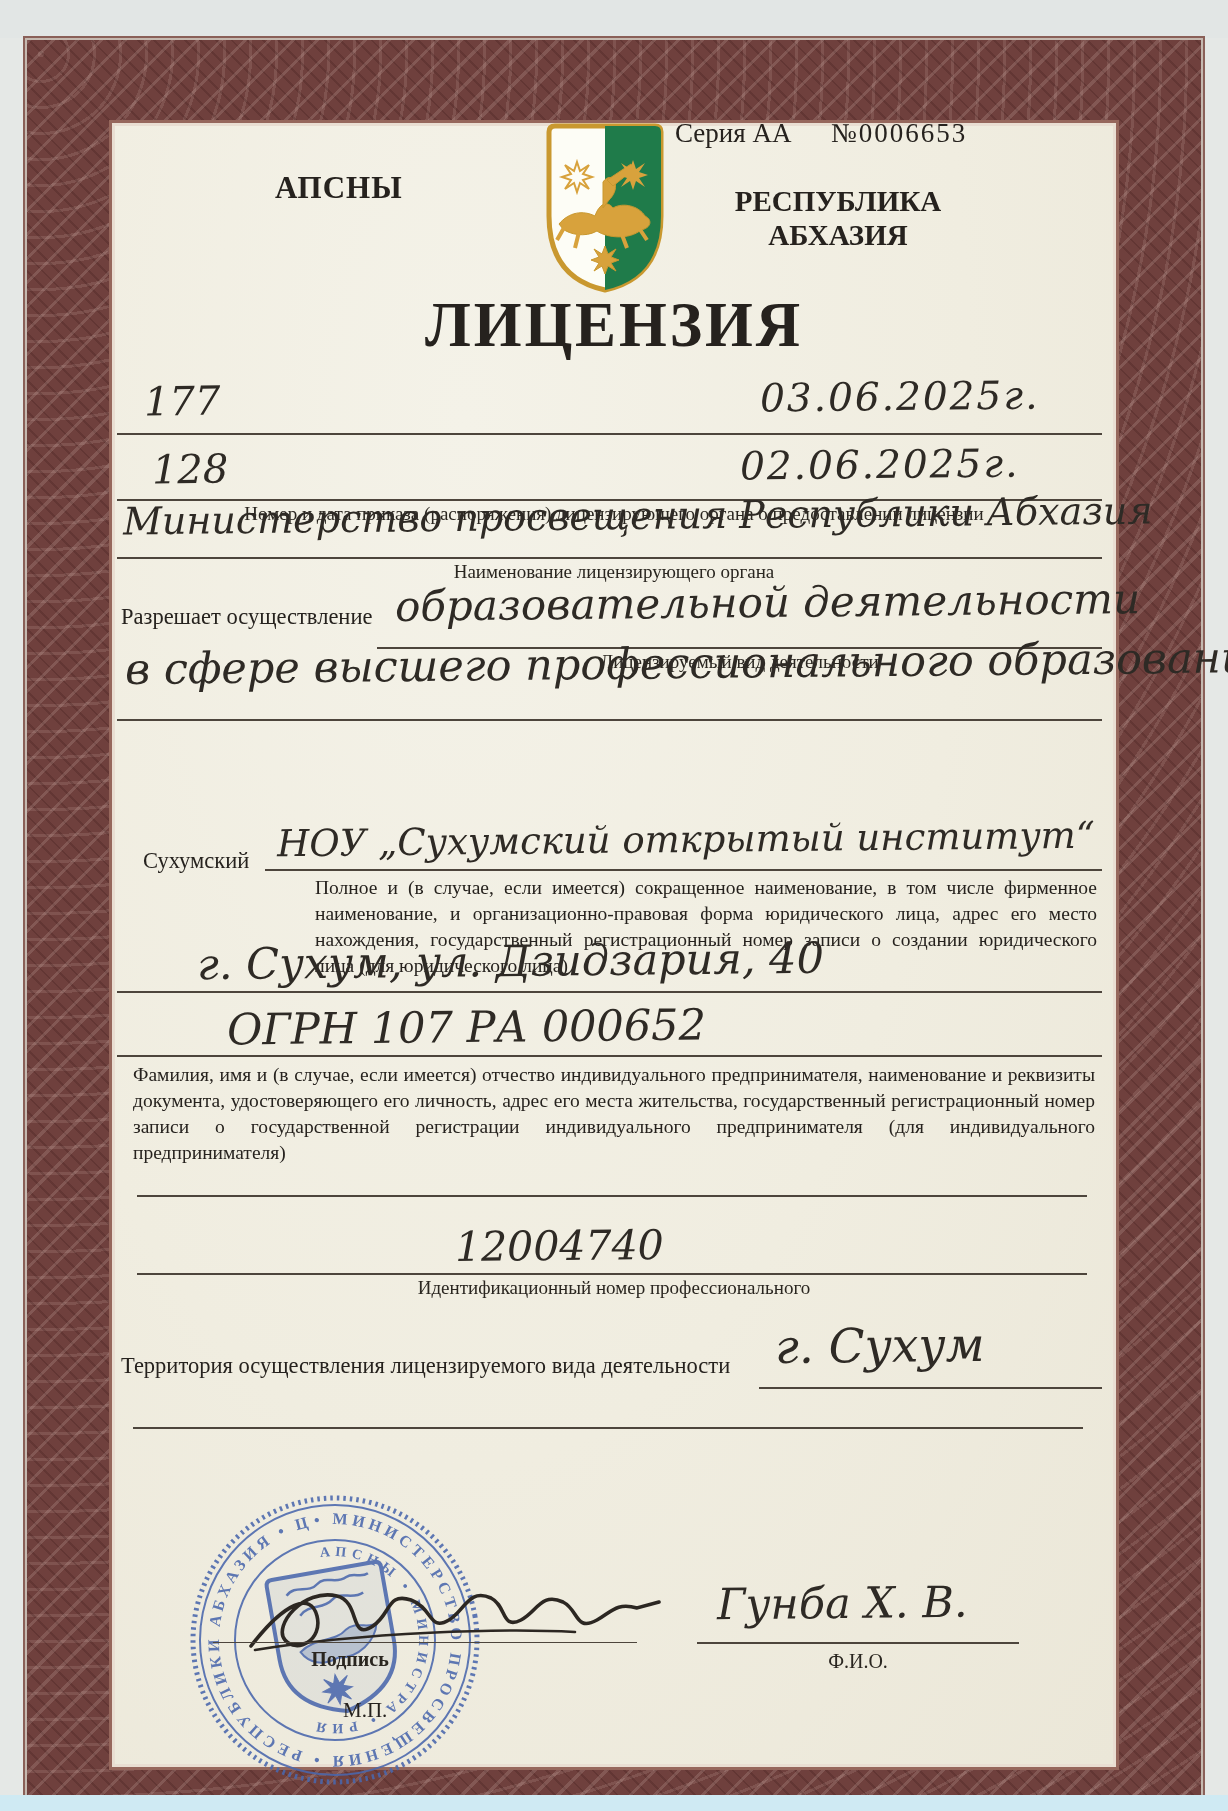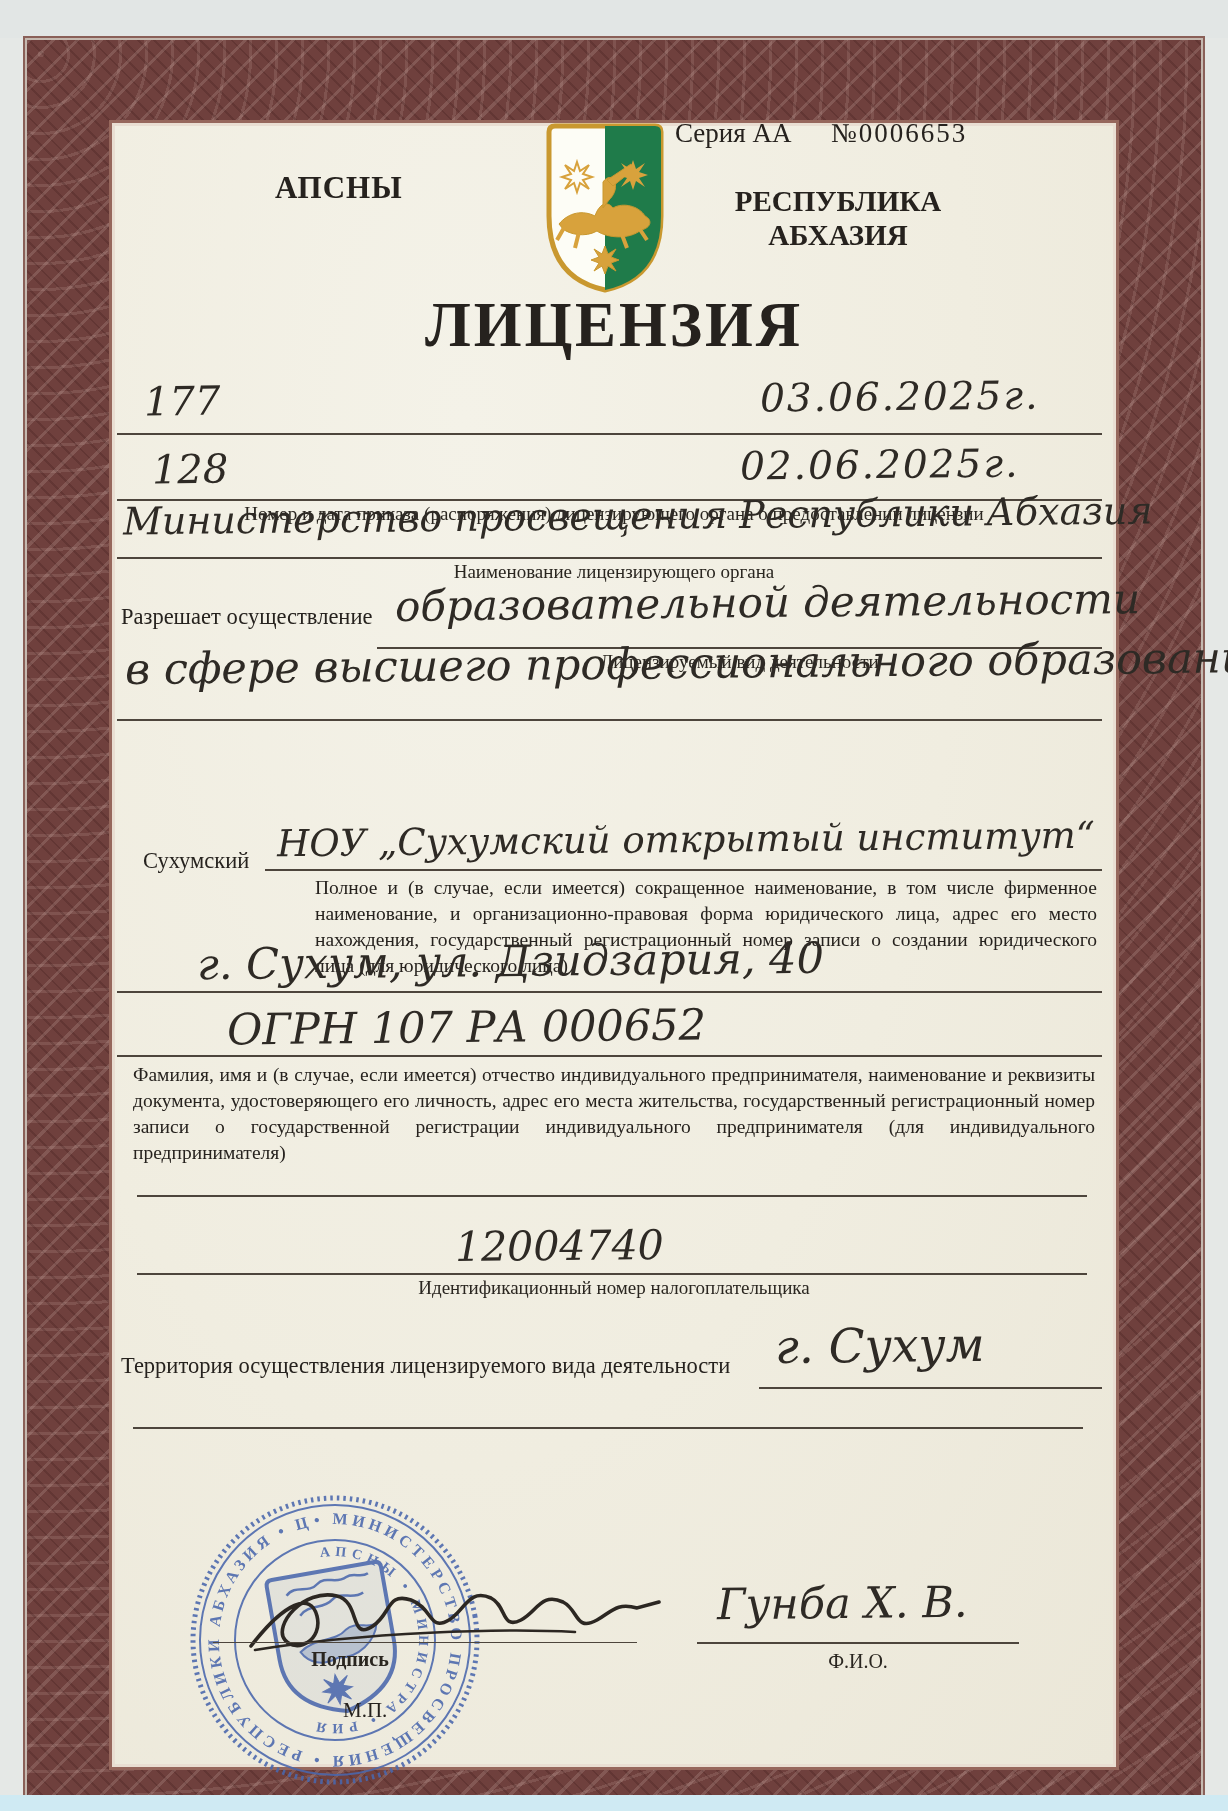--- a/index.html
+++ b/index.html
@@ -101,21 +101,21 @@
 
     <div class="hand" style="left:112px;top:876px;font-size:43px;">ОГРН    107 РА 000652</div>
     <div class="line" style="left:2px;width:985px;top:929px;"></div>
 
     <div class="note" style="left:18px;top:936px;width:962px;">Фамилия, имя и (в случае, если имеется) отчество индивидуального предпринимателя, наименование и реквизиты документа, удостоверяющего его личность, адрес его места жительства, государственный регистрационный номер записи о государственной регистрации индивидуального предпринимателя (для индивидуального предпринимателя)</div>
 
     <div class="line" style="left:22px;width:950px;top:1069px;"></div>
 
     <div class="hand" style="left:340px;top:1096px;font-size:41px;">12004740</div>
     <div class="line" style="left:22px;width:950px;top:1147px;"></div>
-    <div class="caption" style="left:0;top:1151px;width:100%;">Идентификационный номер налогоплательщика</div>
+    <div class="caption" style="left:0;top:1151px;width:100%;">Идентификационный номер профессионального</div>
 
     <div class="printed label" style="left:6px;top:1227px;text-align:center;">Территория осуществления лицензируемого вида деятельности</div>
     <div class="hand" style="left:660px;top:1192px;font-size:47px;">г. Сухум</div>
     <div class="line" style="left:644px;width:343px;top:1261px;"></div>
 
     <div class="line" style="left:18px;width:950px;top:1301px;"></div>
 
 
     <svg class="stamp-svg" style="left:72px;top:1366px;" width="296" height="296" viewBox="-148 -148 296 296">
       <g stroke="#4a67ad" fill="none">

